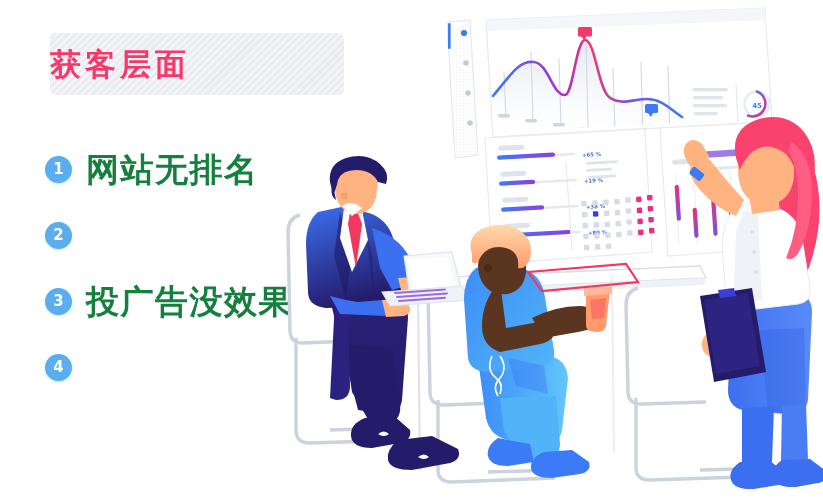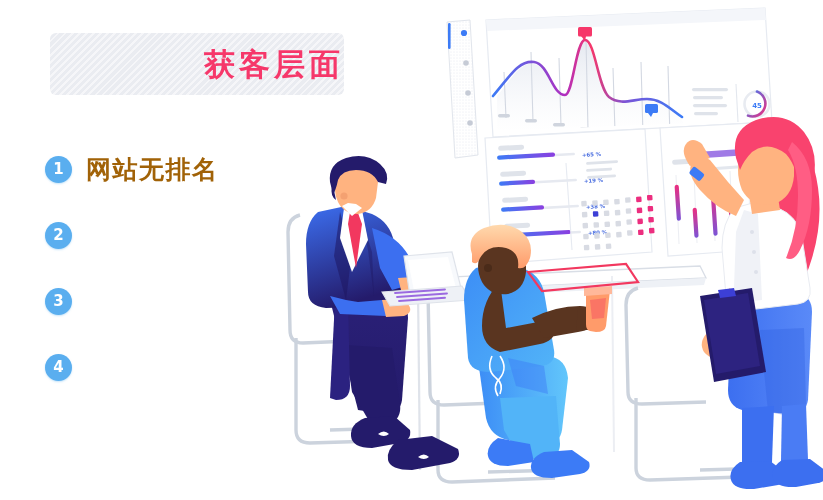--- a/index.html
+++ b/index.html
@@ -9,37 +9,37 @@
     font-family:"DejaVu Sans","Liberation Sans",sans-serif;
     position:relative;
   }
   #stage { position:absolute; left:0; top:0; width:823px; height:500px; overflow:hidden; }
 
   
   .title-panel{
     position:absolute; left:50px; top:33px; width:294px; height:62px;
     background:#eaecf1; border-radius:6px;
     background-image:repeating-linear-gradient(135deg,rgba(255,255,255,.55) 0 2px,rgba(255,255,255,0) 2px 5px);
-    display:flex; align-items:center; justify-content:flex-end;
+    display:flex; align-items:center; justify-content:flex-start;
   }
   .title-text{
     color:#f6376a; font-size:31px; font-weight:bold; letter-spacing:4px;
     line-height:1;
   }
   .bullets{ position:absolute; left:45px; top:150px; width:330px; }
   .bullet{ display:flex; align-items:center; height:38px; margin-bottom:28px; }
   .bullet-num{
     width:27px; height:27px; border-radius:50%;
     background:#5aaeef; color:#ffffff;
     display:flex; align-items:center; justify-content:center;
     font-size:15px; font-weight:bold; flex:0 0 auto;
     box-shadow:0 1px 2px rgba(90,174,239,.35);
   }
   .bullet-label{
-    margin-left:14px; color:#a16207; font-size:25px; font-weight:bold;
+    margin-left:14px; color:#15803d; font-size:33px; font-weight:bold;
     letter-spacing:1.5px; white-space:nowrap; line-height:1;text-align:right;
   }
 
   
   .illus{ position:absolute; left:0; top:0; width:823px; height:500px; }
   .illus svg{ display:block; }
 </style>
 </head>
 <body>
 
@@ -52,20 +52,21 @@
   <div class="bullets">
     <div class="bullet">
       <div class="bullet-num">1</div>
       <div class="bullet-label">网站无排名</div>
     </div>
     <div class="bullet">
       <div class="bullet-num">2</div>
     </div>
     <div class="bullet">
       <div class="bullet-num">3</div>
+      <div class="bullet-label">投广告没效果</div>
     </div>
     <div class="bullet">
       <div class="bullet-num">4</div>
     </div>
   </div>
 
   <div class="illus">
   <svg width="823" height="500" viewBox="0 0 823 500" xmlns="http://www.w3.org/2000/svg">
     <defs>
       <linearGradient id="gLine" x1="0" y1="0" x2="1" y2="0">

